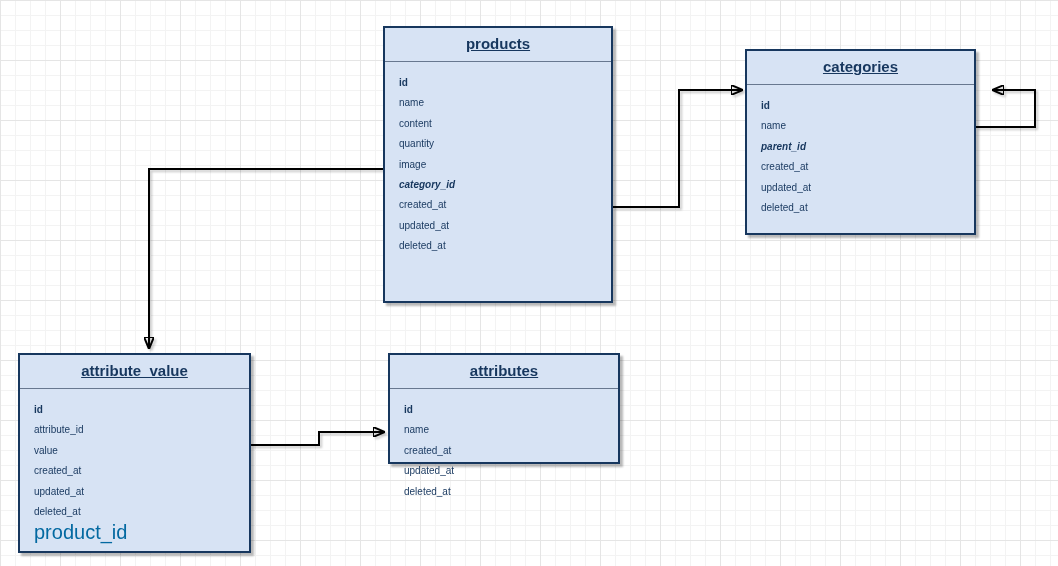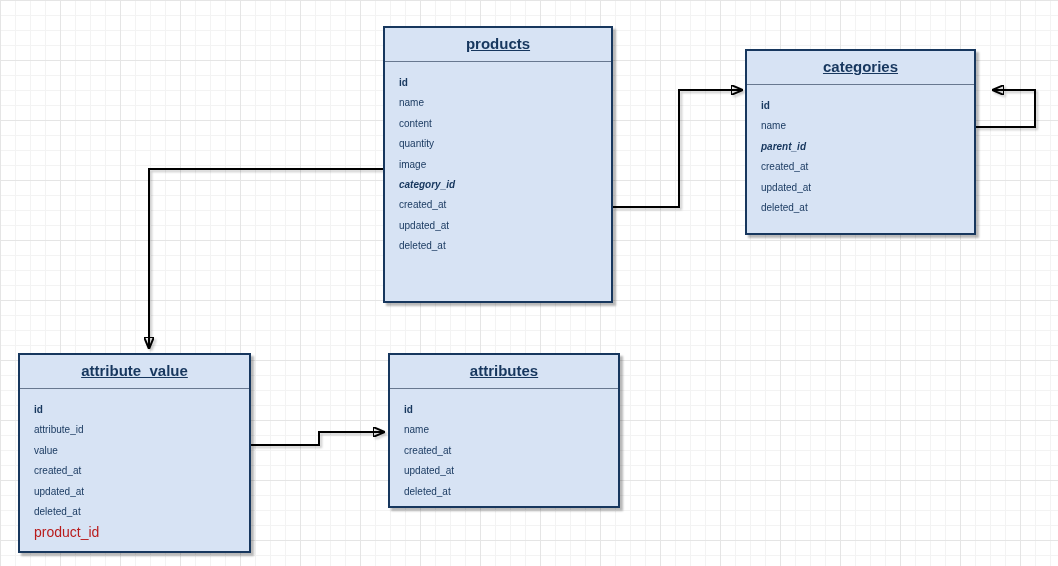--- a/index.html
+++ b/index.html
@@ -36,25 +36,25 @@
     font-size:15px;font-weight:bold;text-decoration:underline;
     color:var(--text-navy);border-bottom:1px solid #68788f;
   }
   .table-body{list-style:none;padding:11px 0 0 14px;}
   .field{
     font-size:10px;line-height:20.4px;color:var(--text-navy);
     white-space:nowrap;
   }
   .field.pk{font-weight:bold;}
   .field.fk{font-weight:bold;font-style:italic;}
-  .field.loose{color:#b91c1c;font-size:14px;}
+  .field.loose{color:#0369a1;font-size:20px;}
   .t-products{left:383px;top:26px;width:230px;height:277px;}
   .t-categories{left:745px;top:36px;width:231px;height:186px;margin-top:13px;}
   .t-attribute-value{left:18px;top:353px;width:233px;height:200px;}
-  .t-attributes{left:388px;top:353px;width:232px;height:155px;}
+  .t-attributes{left:388px;top:353px;width:232px;height:111px;}
 </style>
 </head>
 <body>
 
 <div class="canvas">
 
   <svg class="connectors">
     <defs>
       <marker id="arrow" markerWidth="12" markerHeight="10" refX="10" refY="5" orient="auto" markerUnits="userSpaceOnUse">
         <path class="arrowhead" d="M0,0 L12,5 L0,10 z"></path>

